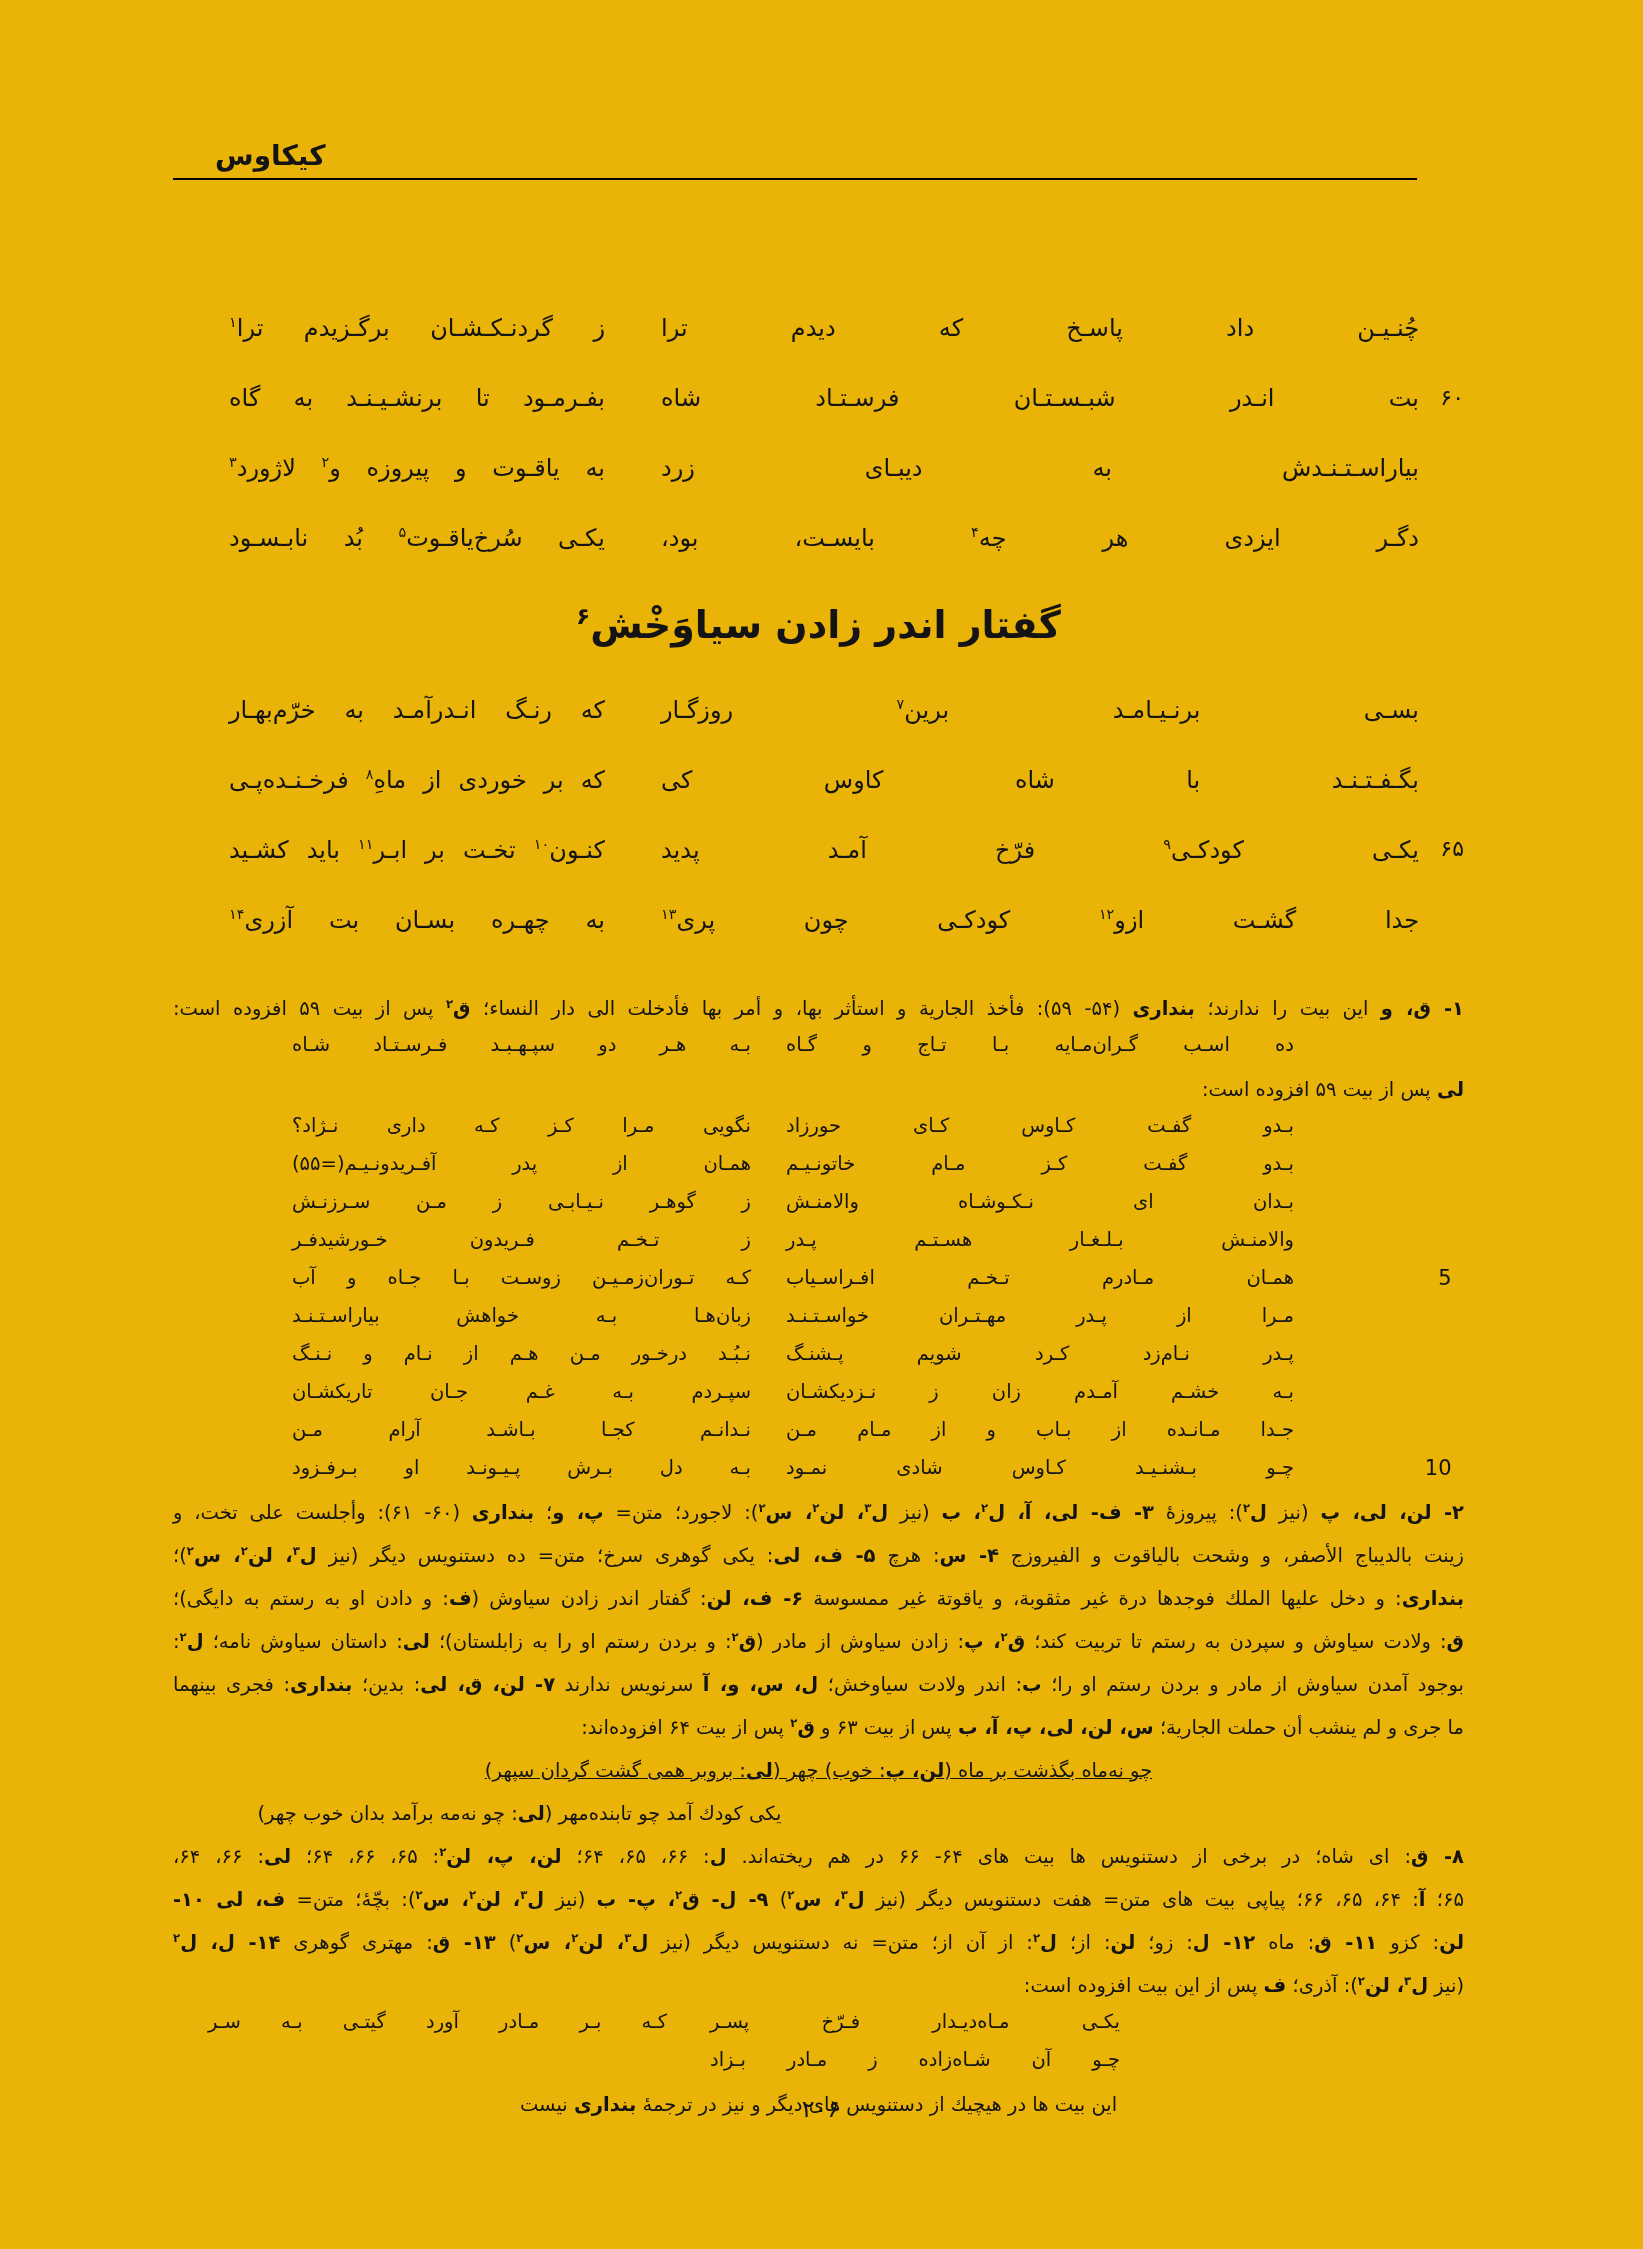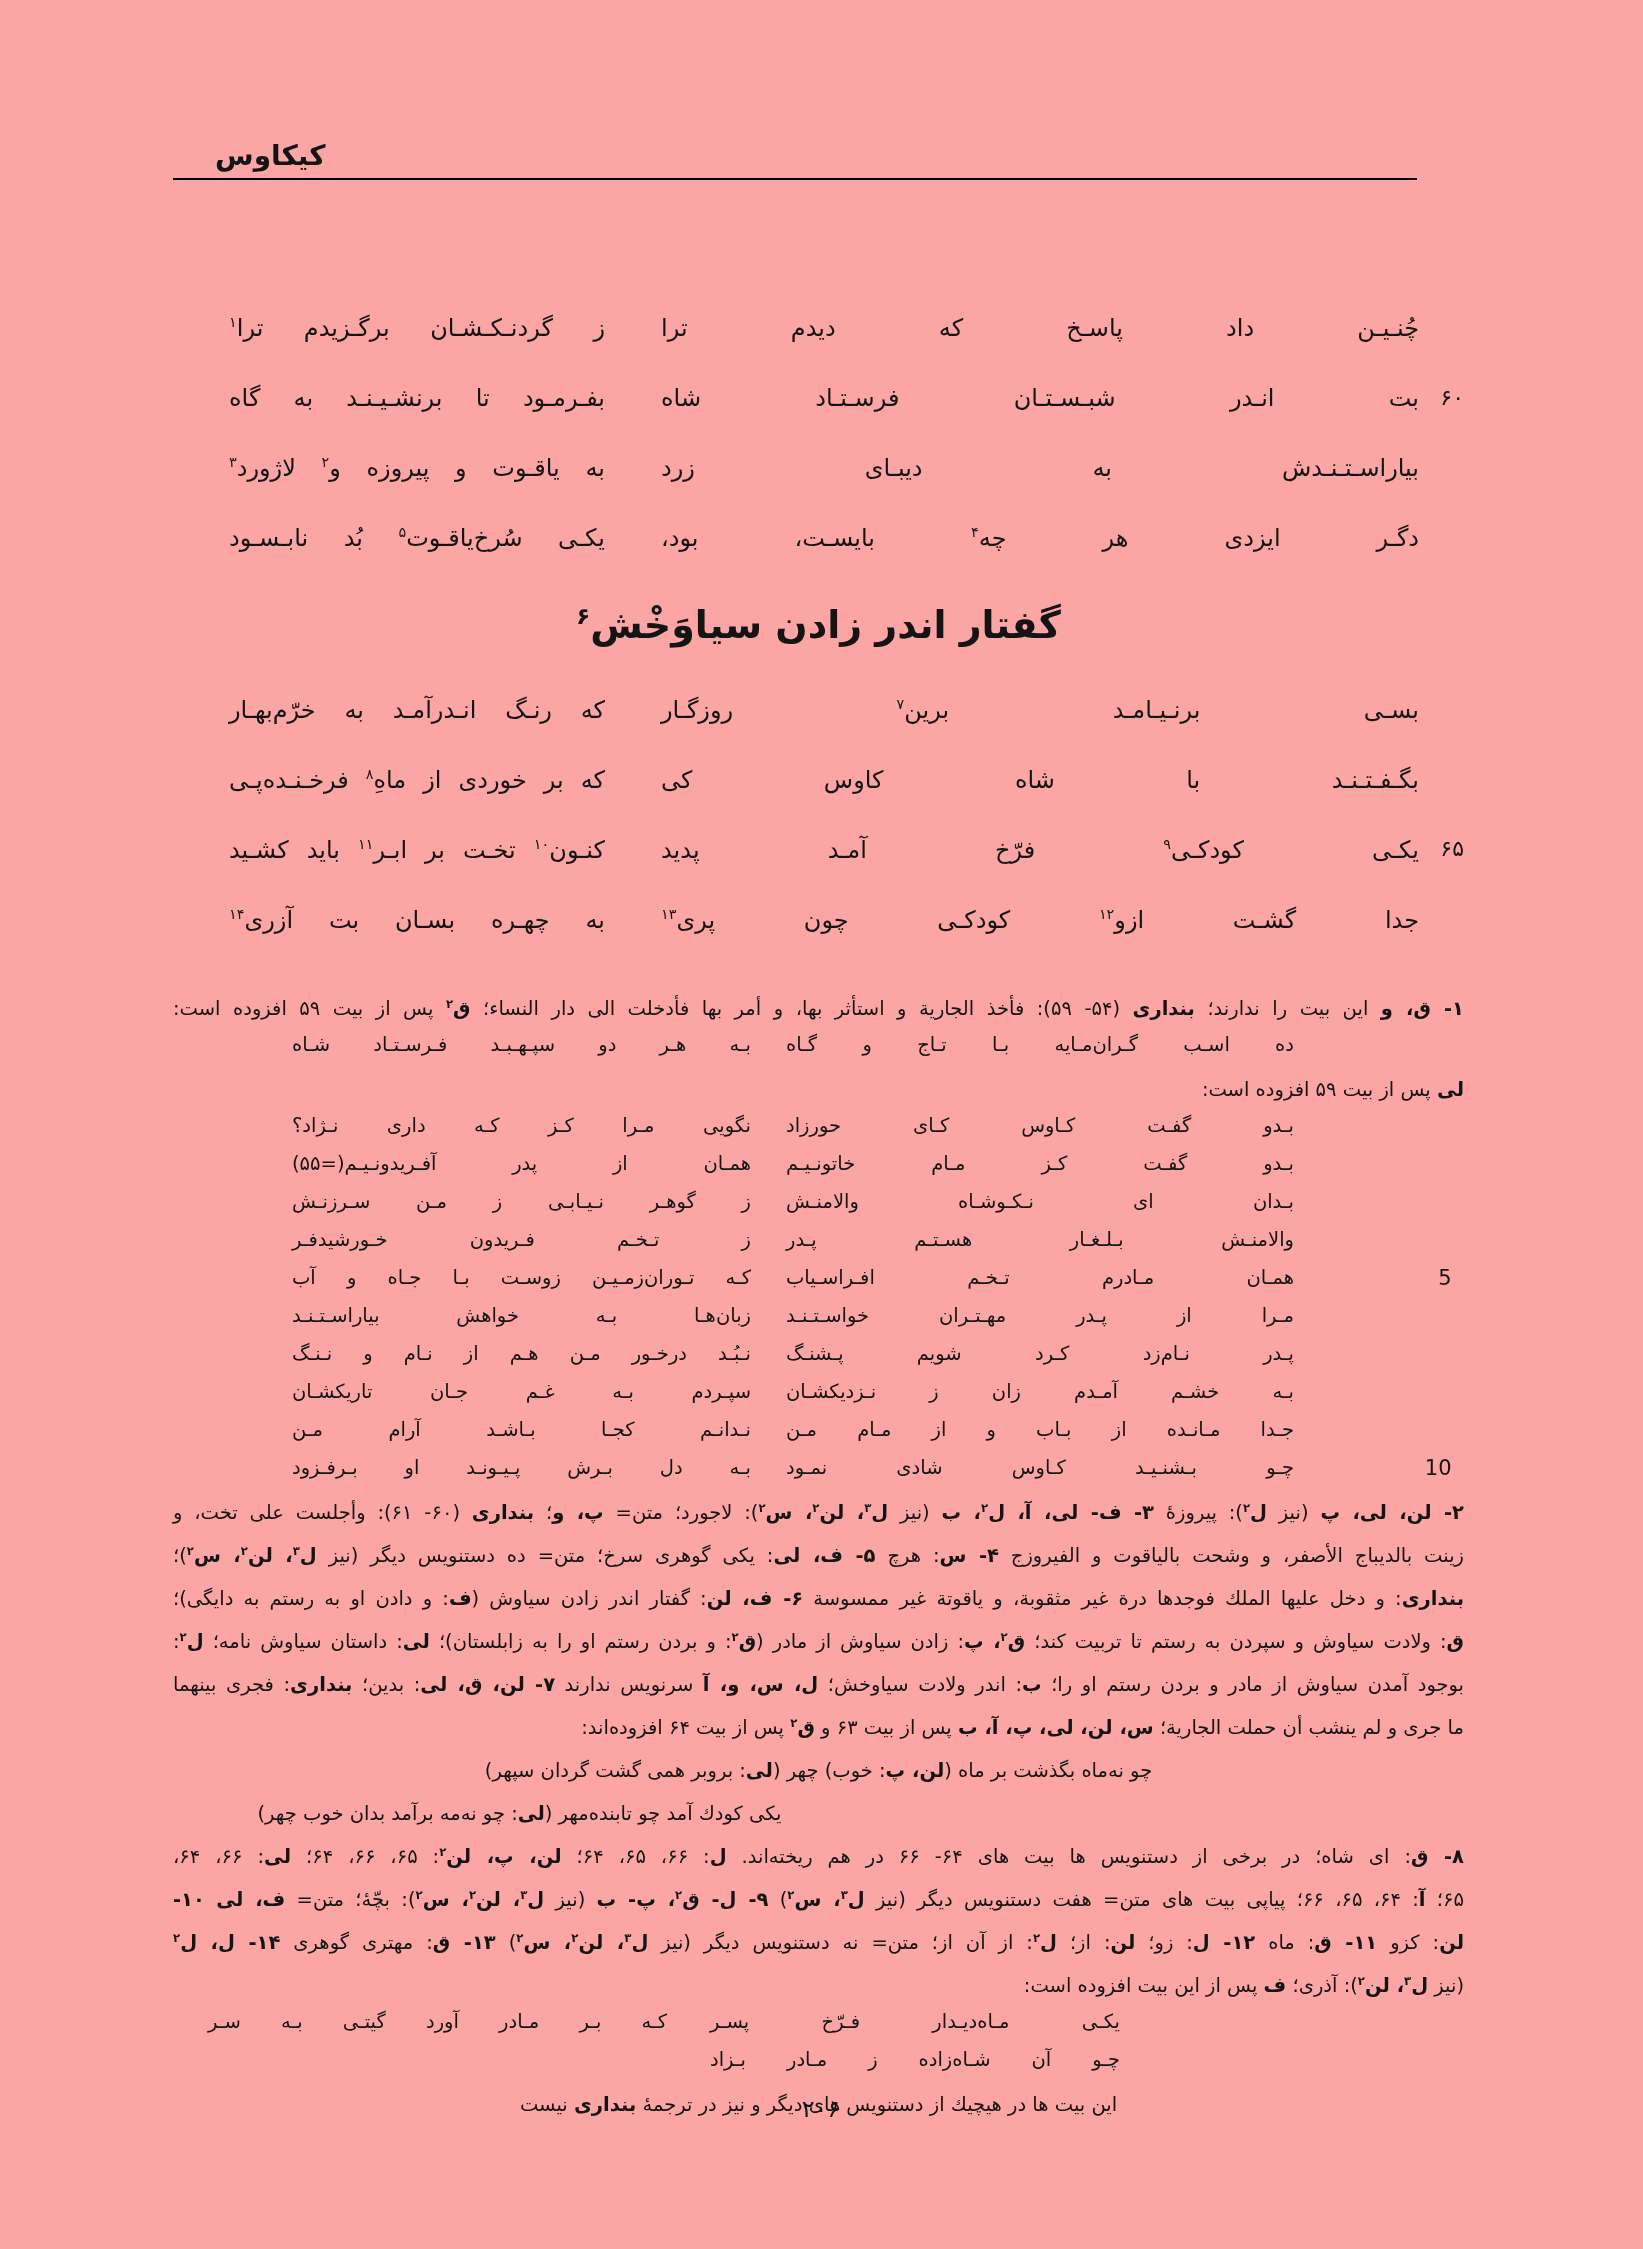--- a/index.html
+++ b/index.html
@@ -1,16 +1,16 @@
 <!DOCTYPE html>
 <html lang="fa" dir="rtl" style="font-size:11px"><head>
 <meta charset="utf-8">
 <style>
   html,body{margin:0;padding:0;background:#ffffff;}
-  .page{position:relative;width:1644px;height:2250px;background:#fca5a5;color:#141414;
+  .page{position:relative;width:1644px;height:2250px;background:#eab308;color:#141414;
         font-family:"DejaVu Sans",sans-serif;direction:rtl;overflow:hidden;}
   .content{position:absolute;top:0;right:179px;width:1291px;}
   .running-head{margin-top:139px;text-align:right;padding-left:42px;font-size:28px;font-weight:700;text-align:left;}
   .running-head{text-align:left;direction:rtl;}
   .head-rule{margin-top:5.6px;margin-right:0;margin-left:47px;border-top:2.1px solid #000;height:0;}
   .head-rule{margin-left:0;margin-right:47px;}
   .vg1{margin-top:117px;}
   .vg2{margin-top:0;}
   .couplet{position:relative;height:70px;}
   .vnum{position:absolute;right:0;top:18px;font-size:22px;}
@@ -18,21 +18,21 @@
         text-align:justify;text-align-last:justify;}
   .hemi.r{right:45px;width:758px;}
   .hemi.l{right:859px;width:376px;}
   .section-heading{margin:26.4px 0 31px 0;text-align:center;font-size:38px;font-weight:700;}
   .sup{vertical-align:super;font-size:60%;line-height:0;}
   .b{font-weight:700;}
   .apparatus{margin-top:33px;font-size:19.5px;line-height:36px;}
   .fn-prose{text-align:right;margin-top:7px;}
   .fn-prose.j{text-align:justify;text-align-last:justify;}
   .fn-prose.center{text-align:center;}
-  .fn-prose.s1{text-align:center;}
+  .fn-prose.s1{text-align:center;text-decoration:underline;}
   .fn-prose.s2{text-align:center;position:relative;right:299px;}
   .fn-couplet{position:relative;height:38px;}
   .fn-couplet .fnr{position:absolute;right:170px;width:508px;top:0;
         text-align:justify;text-align-last:justify;}
   .fn-couplet .fnl{position:absolute;right:713px;width:459px;top:0;
         text-align:justify;text-align-last:justify;}
   .fn-couplet.shifted .fnr{right:344px;width:410px;}
   .fn-couplet.shifted .fnl{right:797px;width:459px;}
   .fn-num{position:absolute;right:12.5px;top:0;direction:ltr;font-size:21px;}
   .page-number{position:absolute;top:2095px;left:0;width:100%;text-align:center;font-size:24px;}

